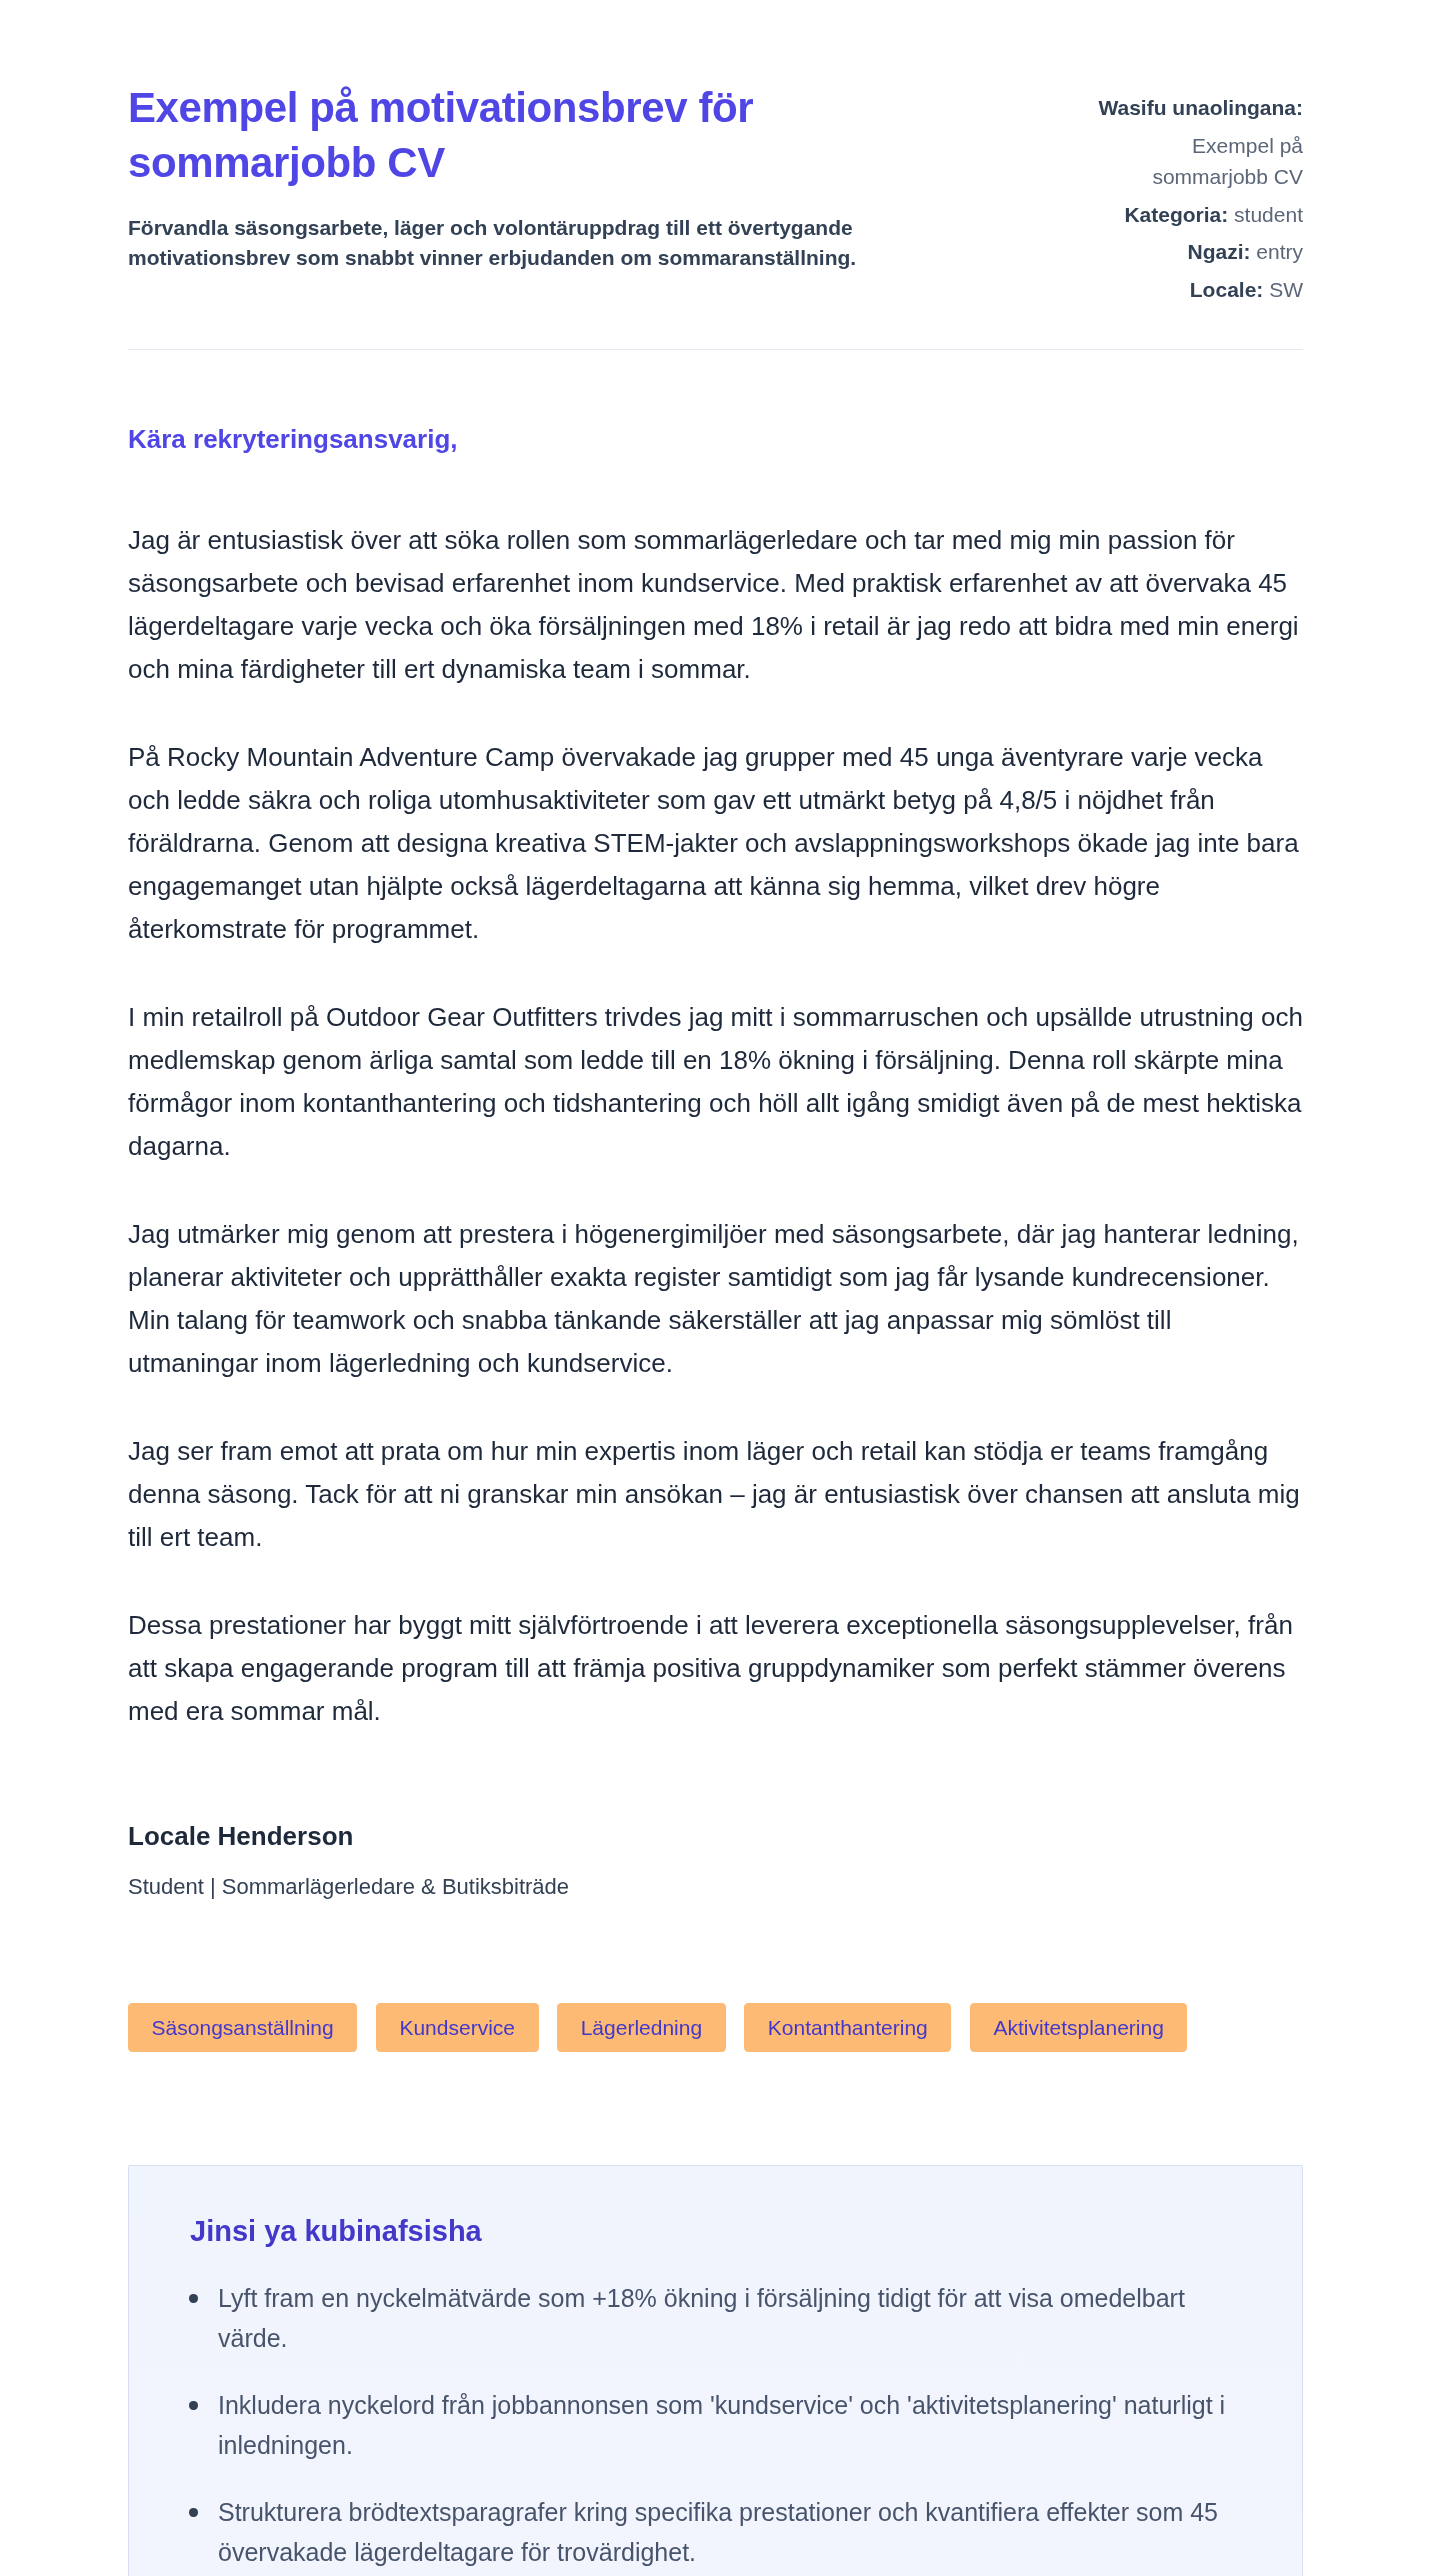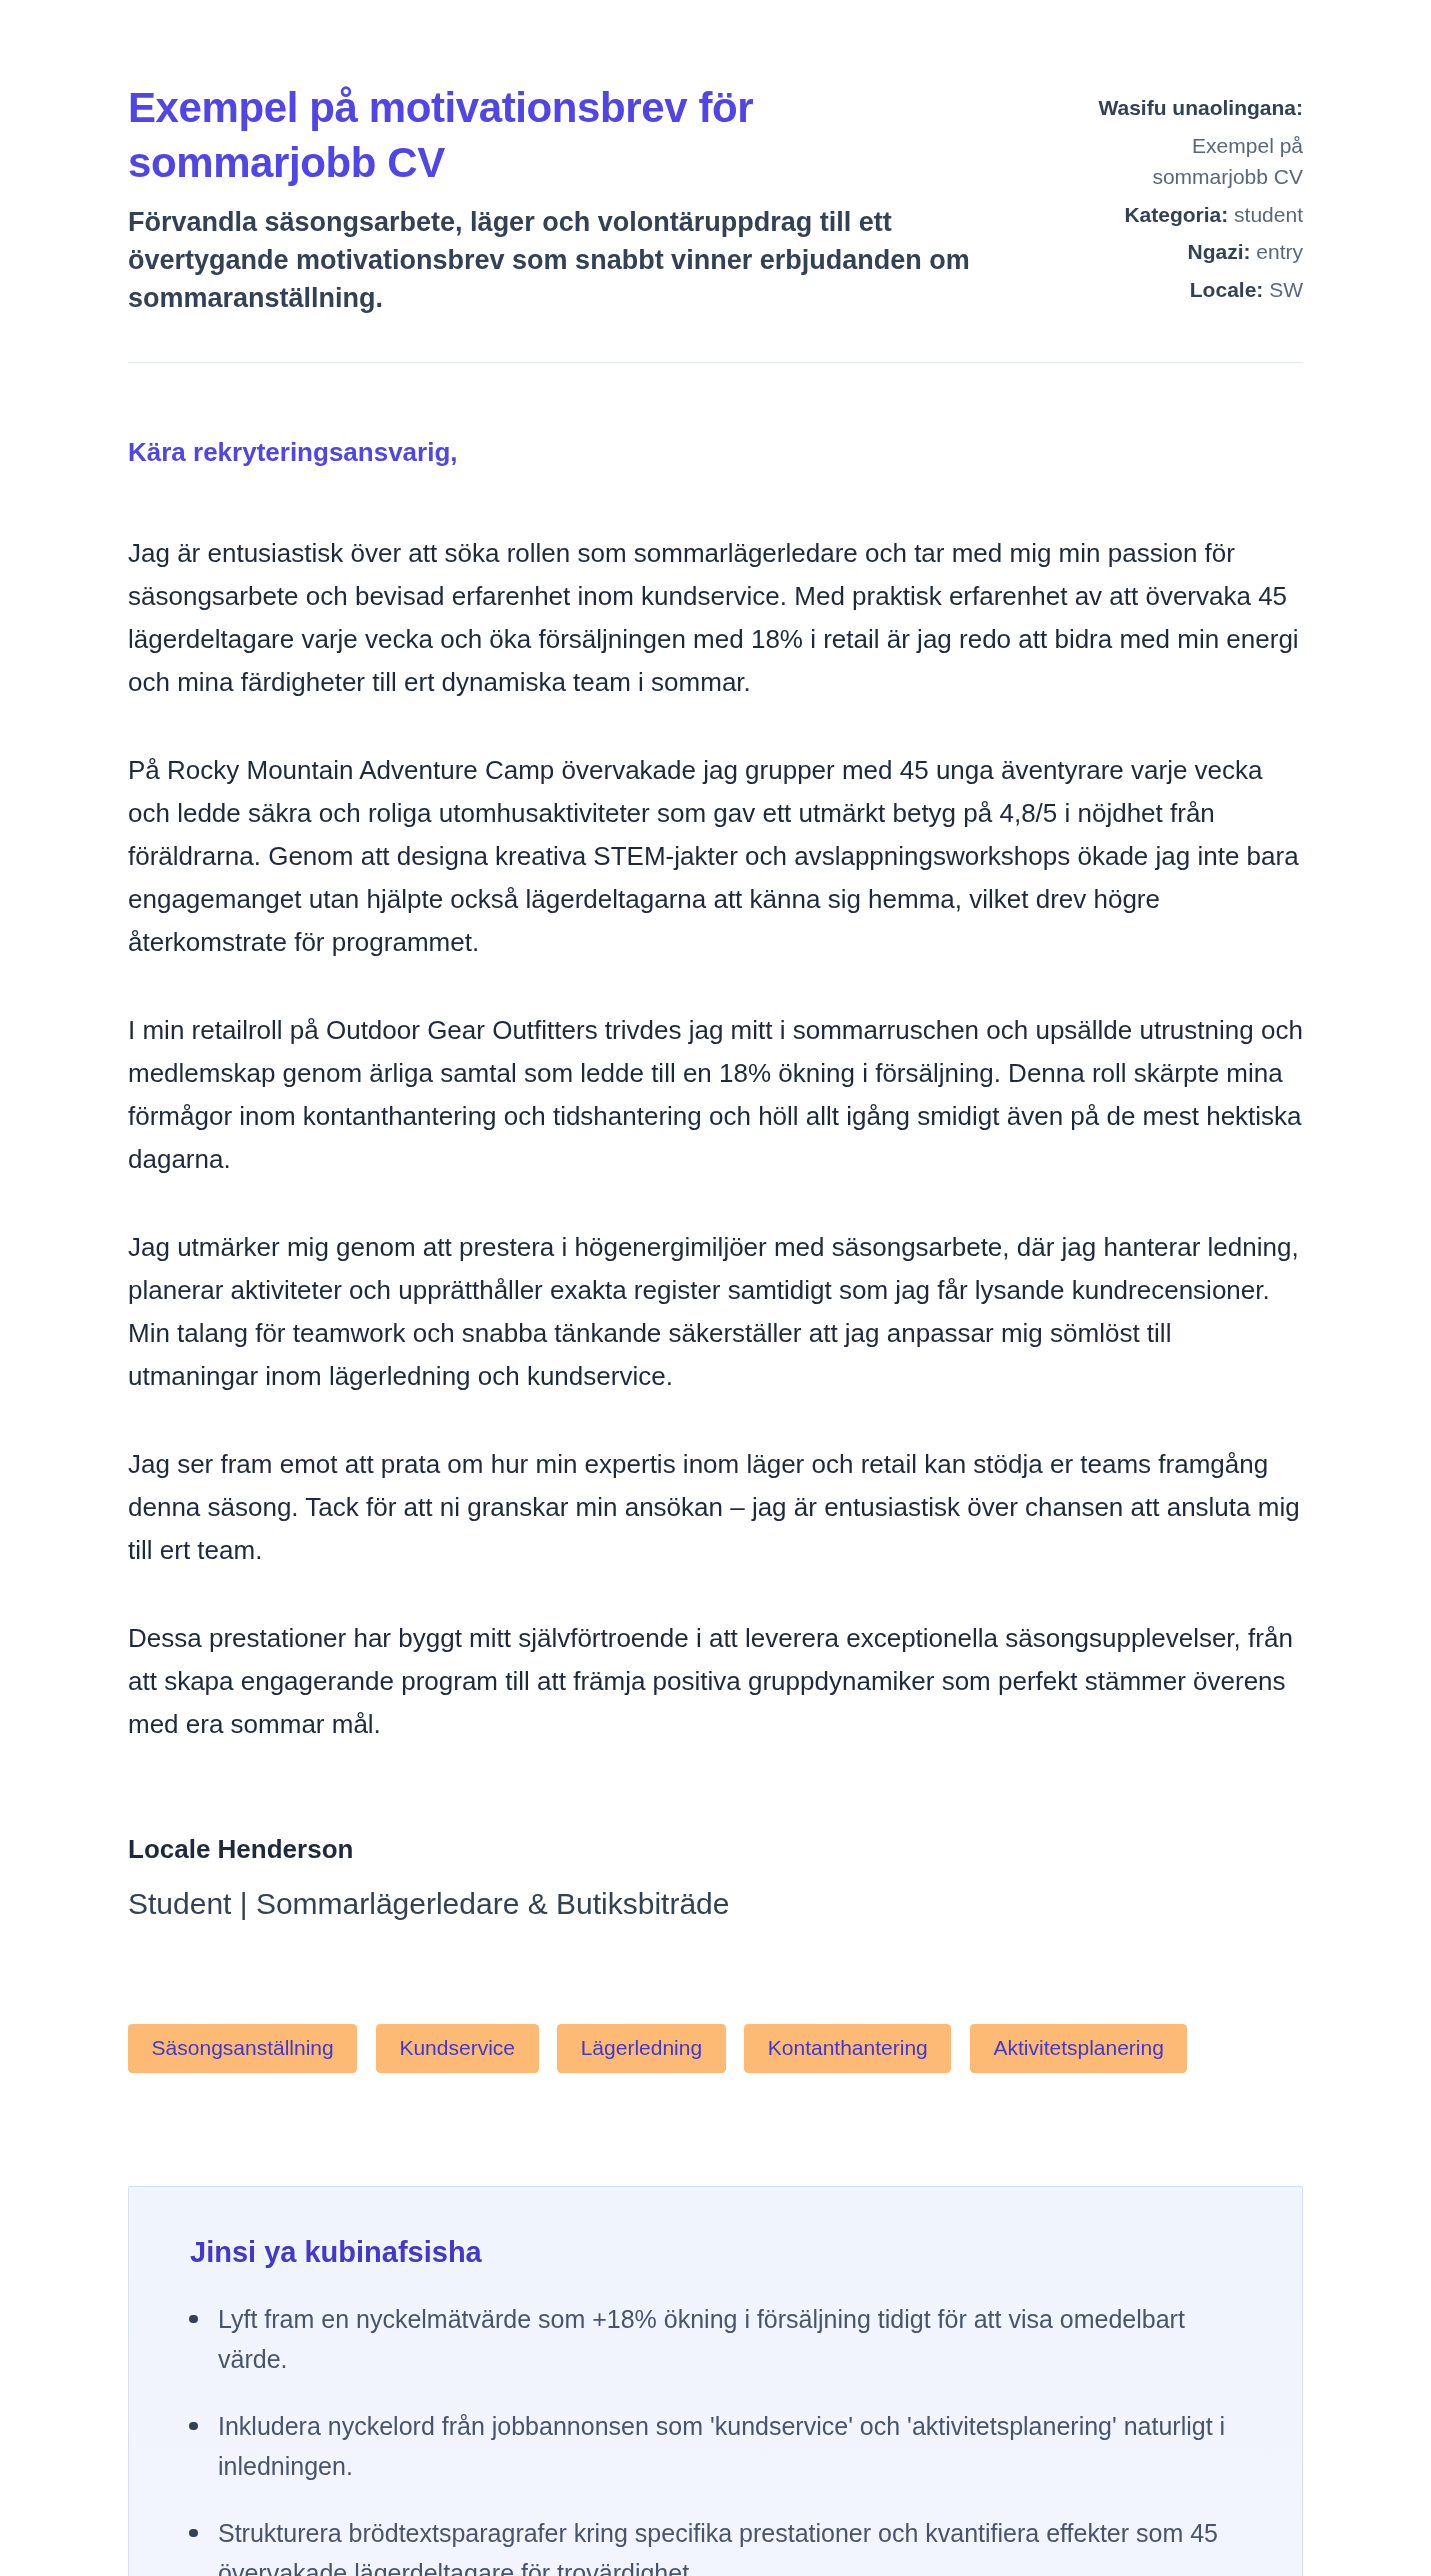--- a/index.html
+++ b/index.html
@@ -19,22 +19,22 @@
   .header-left { max-width: 918px; }
   .page-title {
     font-size: 42px;
     line-height: 1.3;
     font-weight: 700;
     color: #4f46e5;
     letter-spacing: -0.4px;
     max-width: 825px;
   }
   .page-subtitle {
-    margin-top: 14px;
-    font-size: 27px;
+    margin-top: 23px;
+    font-size: 21px;
     line-height: 1.4;
     font-weight: 700;
     color: #334155;
     max-width: 909px;
   }
   .meta {
     flex: 0 0 auto;
     width: 219px;
     margin-top: 5px;
     text-align: right;
@@ -60,21 +60,21 @@
     margin-bottom: 64px;
   }
   .para {
     font-size: 26px;
     line-height: 43px;
     color: #1e293b;
     margin-bottom: 45px;
     max-width: 1179px;
   }
   .sig-name { margin-top: 88px; font-size: 26px; font-weight: 700; color: #1e293b; }
-  .sig-role { margin-top: 22px; font-size: 30px; color: #334155; }
+  .sig-role { margin-top: 22px; font-size: 22px; color: #334155; }
 
   
   .tags { margin-top: 103px; display: flex; flex-wrap: wrap; gap: 18.5px; }
   .tag {
     display: inline-block;
     background: #fdba74;
     color: #4338ca;
     font-size: 21px;
     font-weight: 500;
     padding: 12.6px 23.6px;

